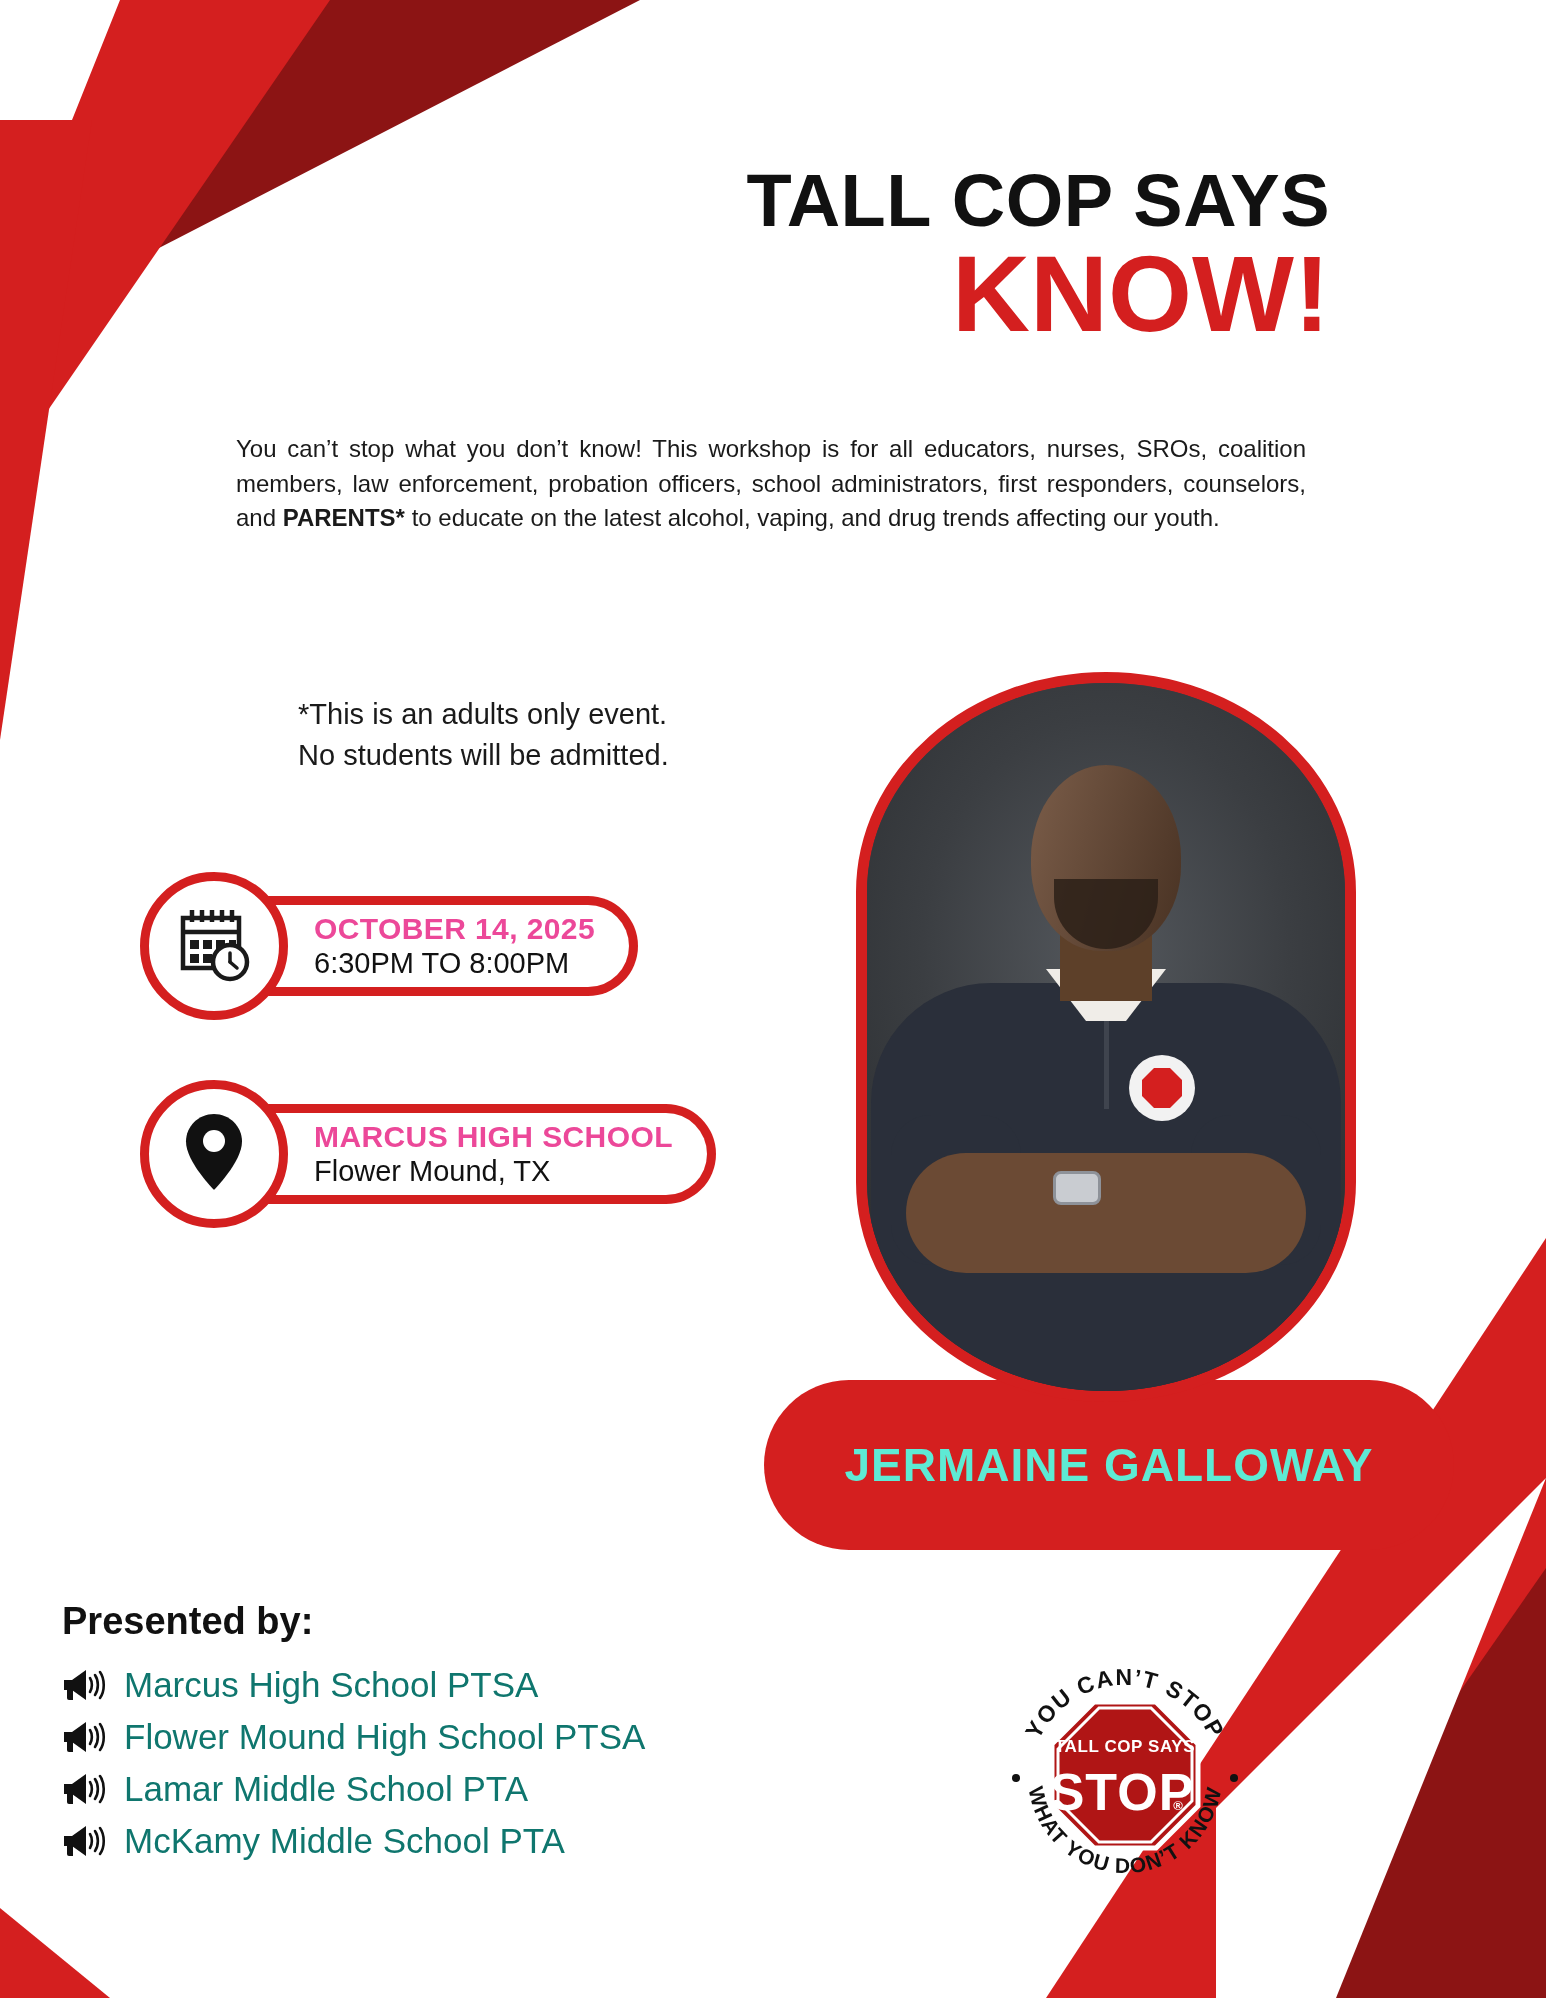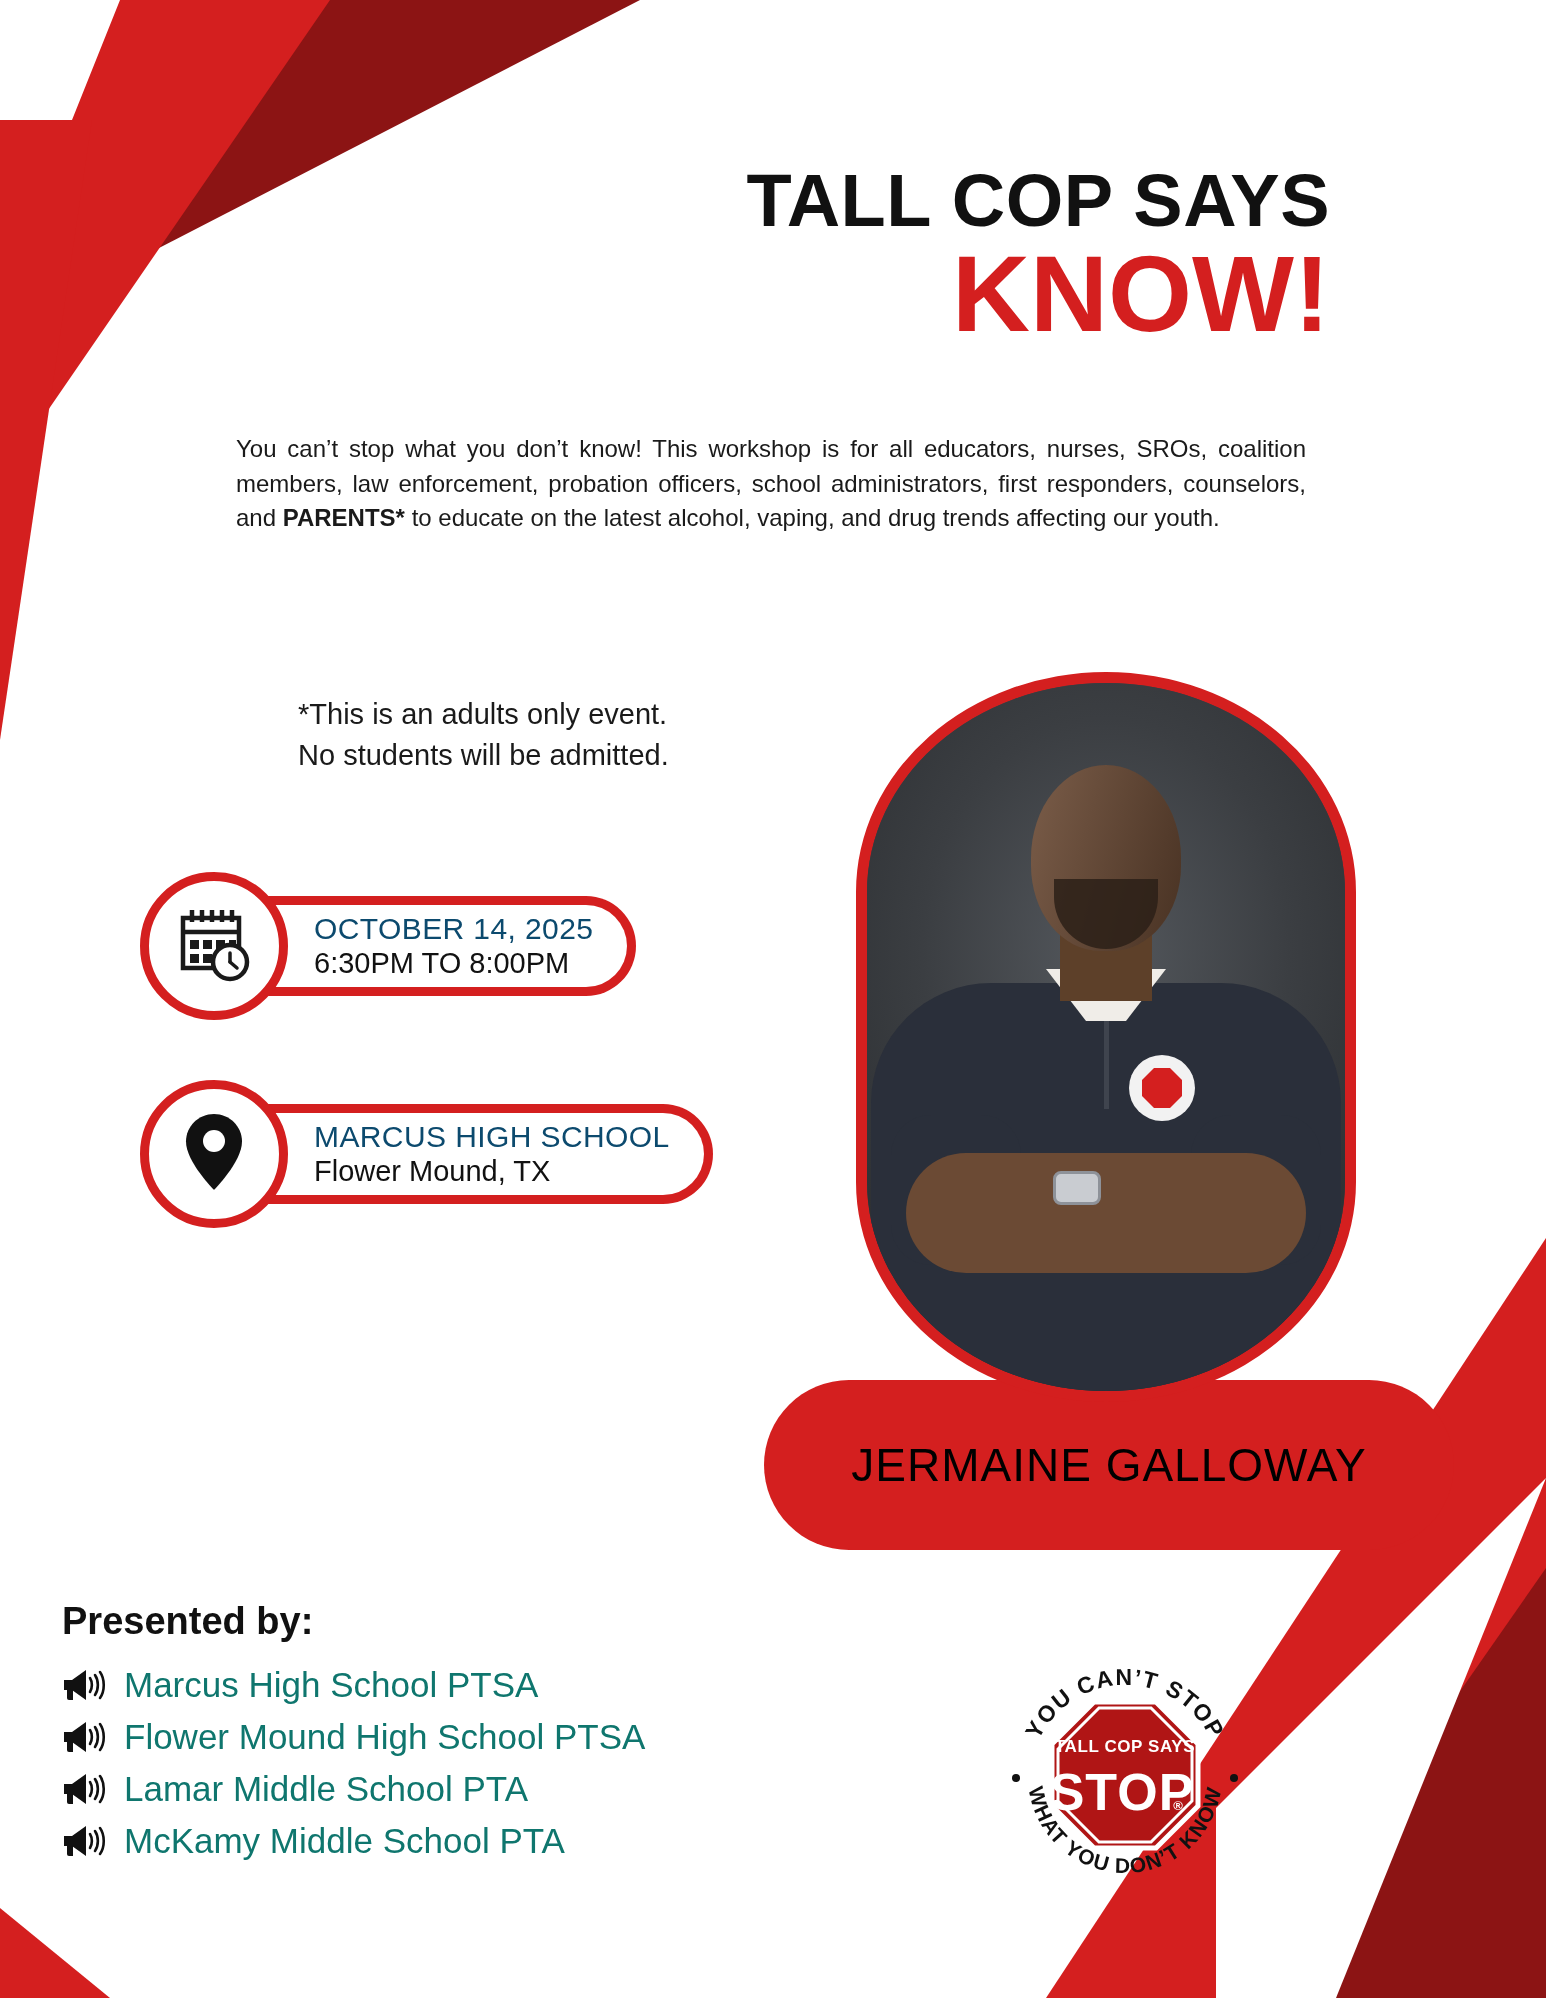--- a/index.html
+++ b/index.html
@@ -121,21 +121,21 @@
     height: 100px;
     border: 9px solid #d41f1f;
     border-left: none;
     border-radius: 0 50px 50px 0;
     background: #ffffff;
     display: flex; flex-direction: column; justify-content: center;
     padding-left: 100px; padding-right: 34px;
     z-index: 1;
   }
   .pill-title {
-    font-size: 30px; font-weight: 400; color: #0c4a6e;
+    font-size: 30px; font-weight: 700; color: #ec4899;
     letter-spacing: 0.4px; white-space: nowrap; line-height: 1.12;
   }
   .pill-sub {
     font-size: 29px; font-weight: 400; color: #111111;
     white-space: nowrap; line-height: 1.18;
   }
 
   .pill-date { top: 872px; left: 140px; }
   .pill-loc  { top: 1080px; left: 140px; }
 
@@ -226,21 +226,21 @@
   .name-banner {
     position: absolute;
     top: 1380px; left: 764px;
     width: 690px; height: 170px;
     background: #d41f1f;
     border-radius: 85px;
     display: flex; align-items: center; justify-content: center;
     z-index: 2;
   }
   .name-banner span {
-    font-size: 46px; font-weight: 400; color: #000000;
+    font-size: 46px; font-weight: 700; color: #5eead4;
     letter-spacing: 1px; white-space: nowrap;
   }
 
   
   .presented {
     position: absolute; top: 1600px; left: 62px;
   }
   .presented-title {
     font-size: 38px; font-weight: 700; color: #111111;
     margin-bottom: 22px;

